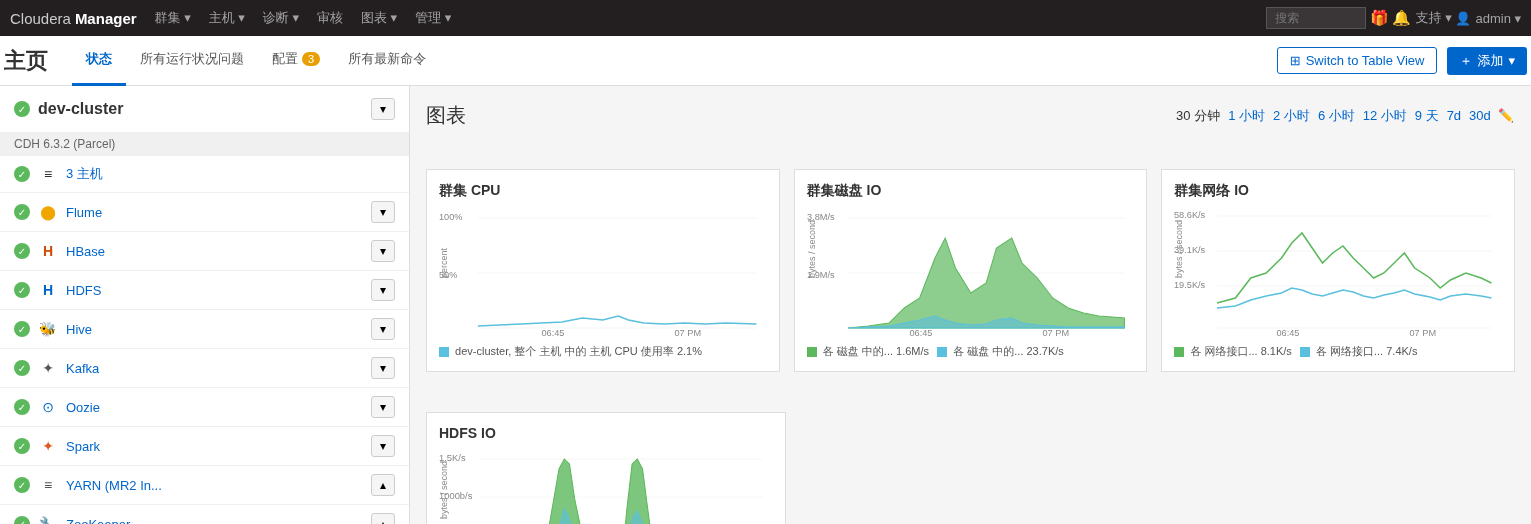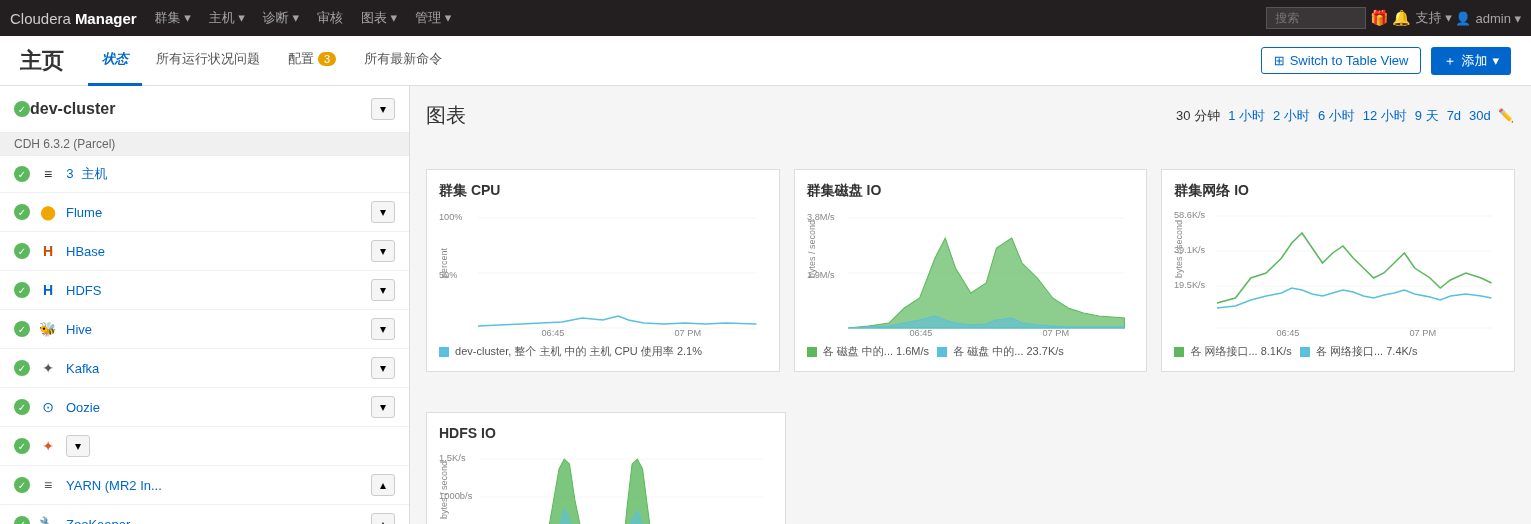--- a/index.html
+++ b/index.html
@@ -45,21 +45,21 @@
       padding: 3px 8px;
       font-size: 12px;
       width: 100px;
     }
     .nav-icon { cursor: pointer; color: #ccc; font-size: 15px; }
 
     
     .secondary-nav {
       background: #fff;
       border-bottom: 1px solid #ddd;
-      padding: 0 20px;
+      padding: 0 4px;
       display: flex;
       align-items: center;
       height: 50px;
     }
     .page-title {
       font-size: 22px;
       font-weight: bold;
       color: #333;
       margin-right: 24px;
     }
@@ -70,21 +70,20 @@
       font-size: 13px;
       border-bottom: 3px solid transparent;
       height: 50px;
       display: flex;
       align-items: center;
     }
     .tab-item.active {
       color: #0066cc;
       border-bottom: 3px solid #0066cc;
       font-weight: bold;
-      font-style: italic;
     }
     .badge {
       background: #e8a000;
       color: #fff;
       border-radius: 10px;
       padding: 1px 6px;
       font-size: 11px;
       margin-left: 4px;
     }
     .tab-right {
@@ -132,20 +131,21 @@
       background: #fff;
       border-right: 1px solid #ddd;
       overflow-y: auto;
     }
     .cluster-header {
       display: flex;
       align-items: center;
       padding: 12px 14px;
       background: #fff;
       border-bottom: 1px solid #eee;
+      gap: 8px;
     }
     .cluster-name {
       font-size: 16px;
       font-weight: bold;
       color: #333;
       flex: 1;
     }
     .dropdown-btn {
       background: #f5f5f5;
       border: 1px solid #ccc;
@@ -166,21 +166,21 @@
       align-items: center;
       padding: 8px 14px;
       border-bottom: 1px solid #f0f0f0;
       gap: 8px;
       cursor: pointer;
     }
     .status-icon { width: 16px; height: 16px; border-radius: 50%; background: #5cb85c; display: inline-flex; align-items: center; justify-content: center; }
     .status-icon::after { content: '✓'; color: #fff; font-size: 10px; }
     .service-icon { width: 20px; height: 20px; display: flex; align-items: center; justify-content: center; font-size: 14px; }
     .service-name { flex: 1; color: #0066cc; font-size: 13px; }
-    .hosts-link { color: #0066cc; font-size: 13px; flex: 1; font-family: Liberation Mono, monospace; }
+    .hosts-link { color: #0066cc; font-size: 13px; flex: 1; }
 
     
     .icon-flume { color: #f0a500; }
 
     
     .content {
       flex: 1;
       overflow-y: auto;
       background: #f5f5f5;
       padding: 16px;
@@ -337,20 +337,21 @@
     </div>
     <div class="sidebar-item">
       <span class="status-icon"></span>
       <span class="service-icon" style="color:#0066cc;">⊙</span>
       <span class="service-name">Oozie</span>
       <button class="dropdown-btn">▾</button>
     </div>
     <div class="sidebar-item">
       <span class="status-icon"></span>
       <span class="service-icon" style="color:#e25822;">✦</span>
+      <span class="service-name">Spark</span>
       <button class="dropdown-btn">▾</button>
     </div>
     <div class="sidebar-item">
       <span class="status-icon"></span>
       <span class="service-icon" style="color:#555;">≡</span>
       <span class="service-name">YARN (MR2 In...</span>
       <button class="dropdown-btn">▴</button>
     </div>
     <div class="sidebar-item">
       <span class="status-icon"></span>

